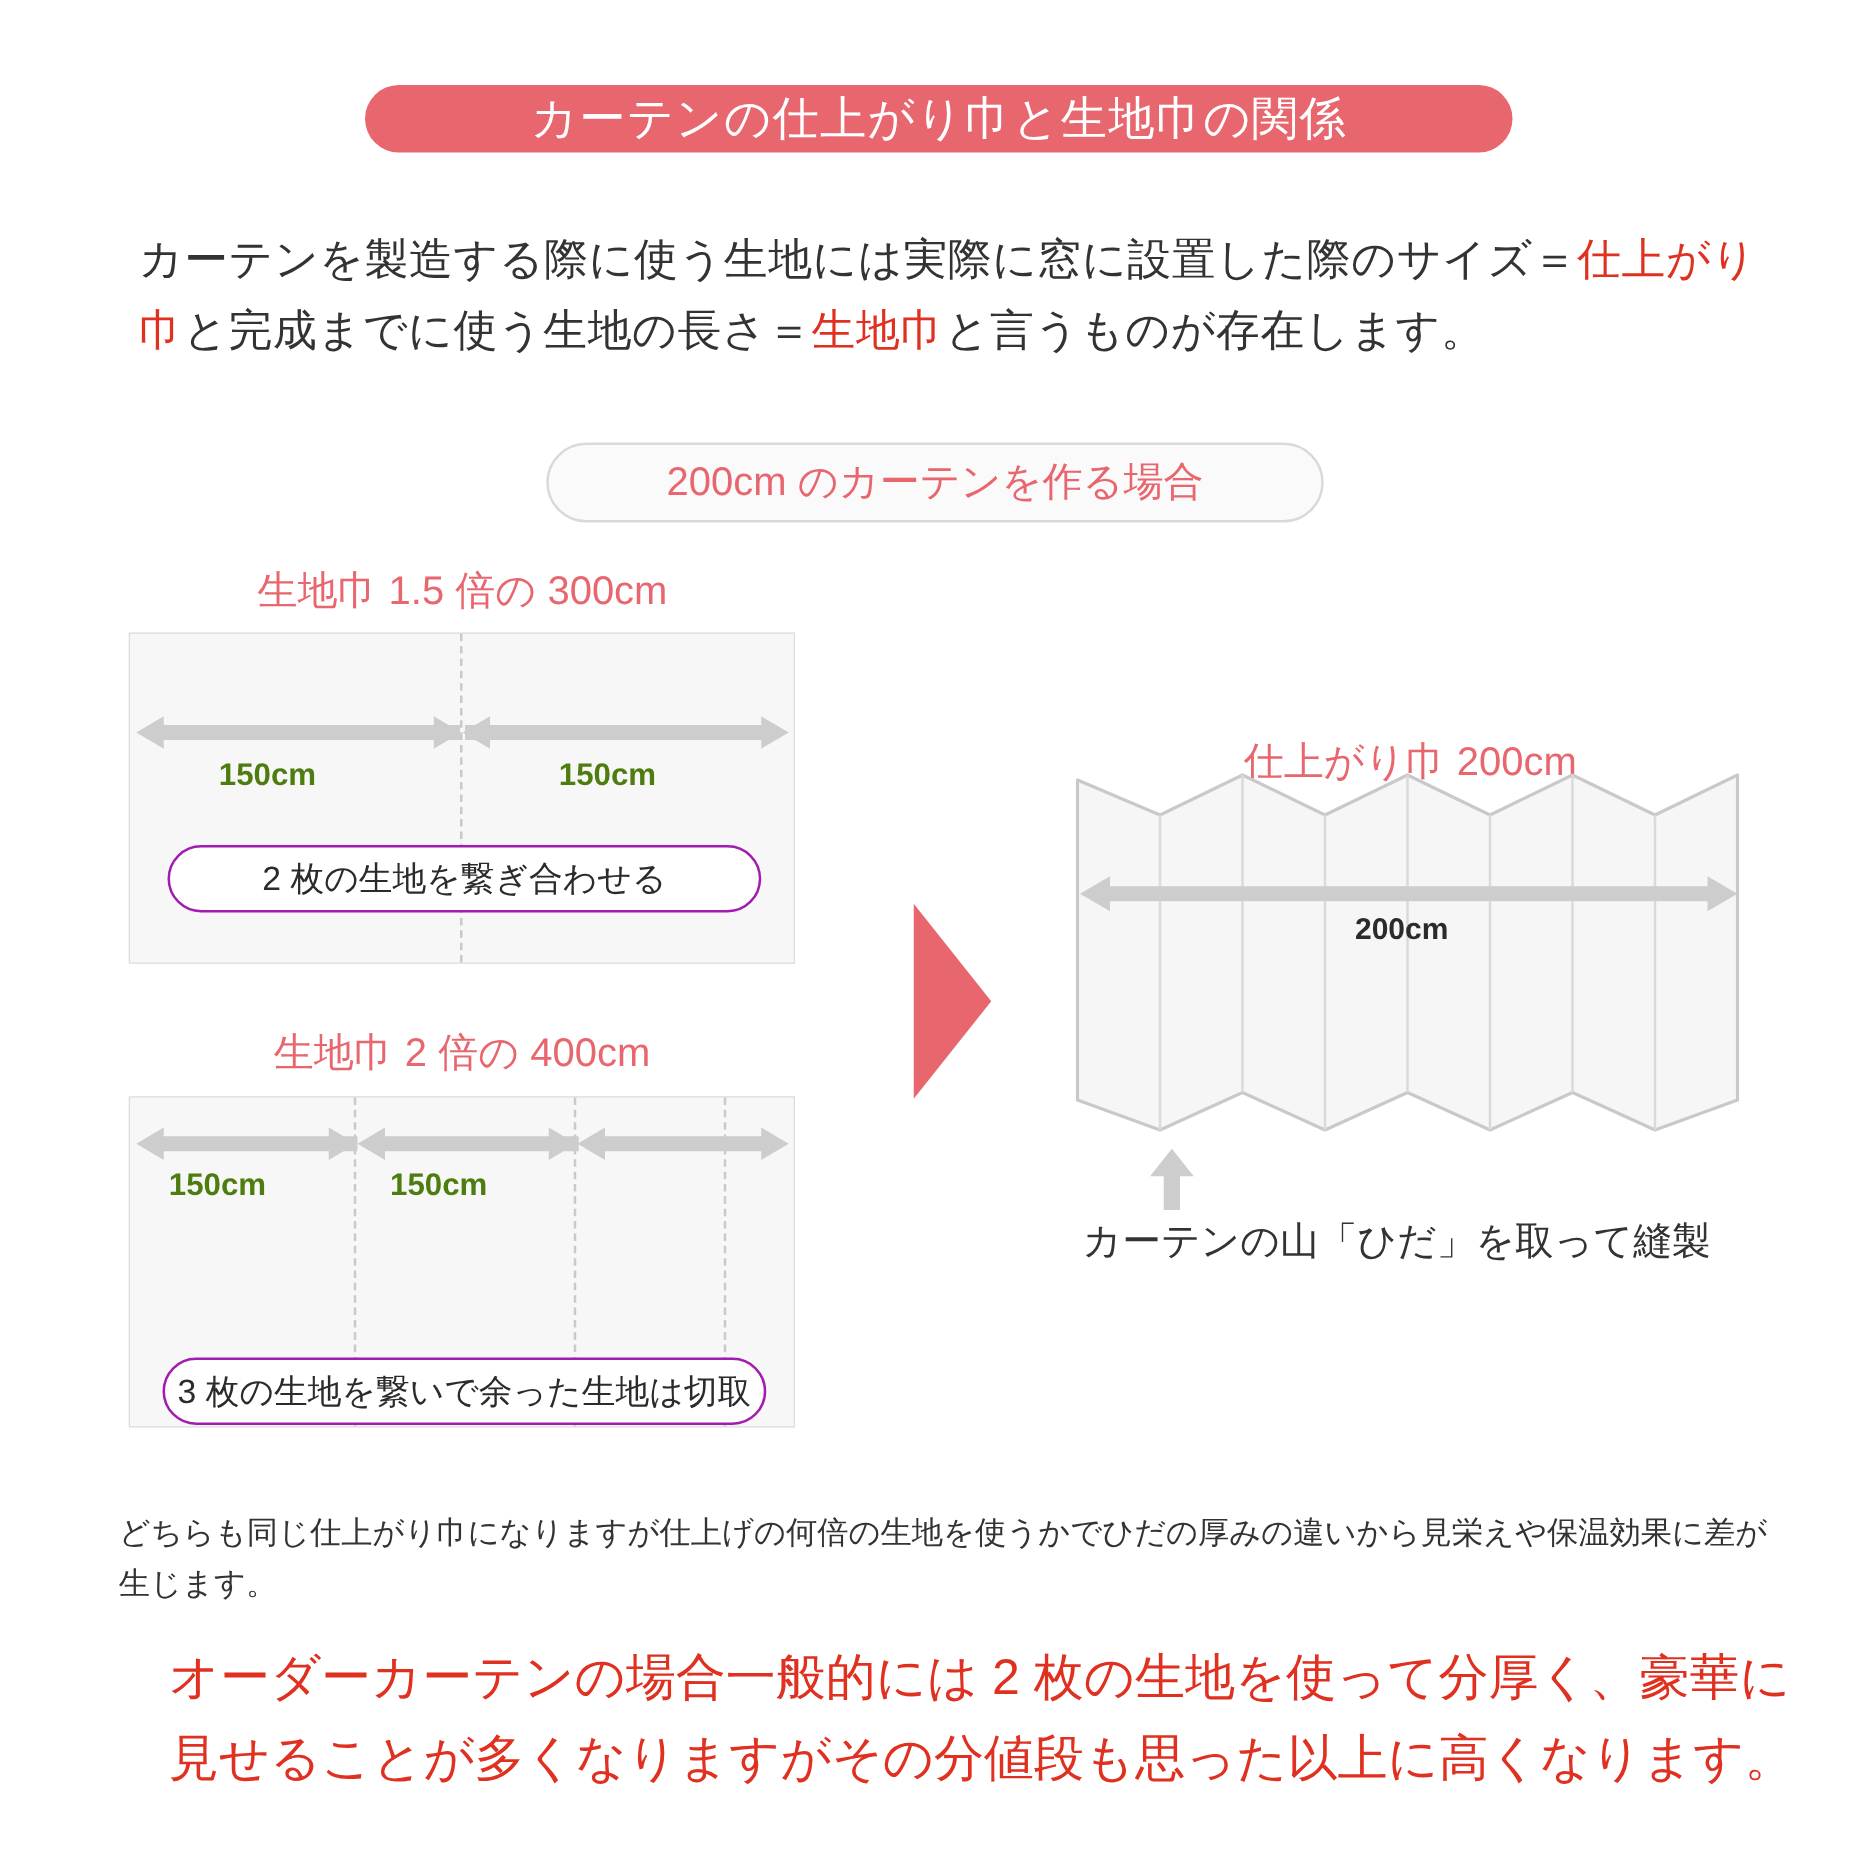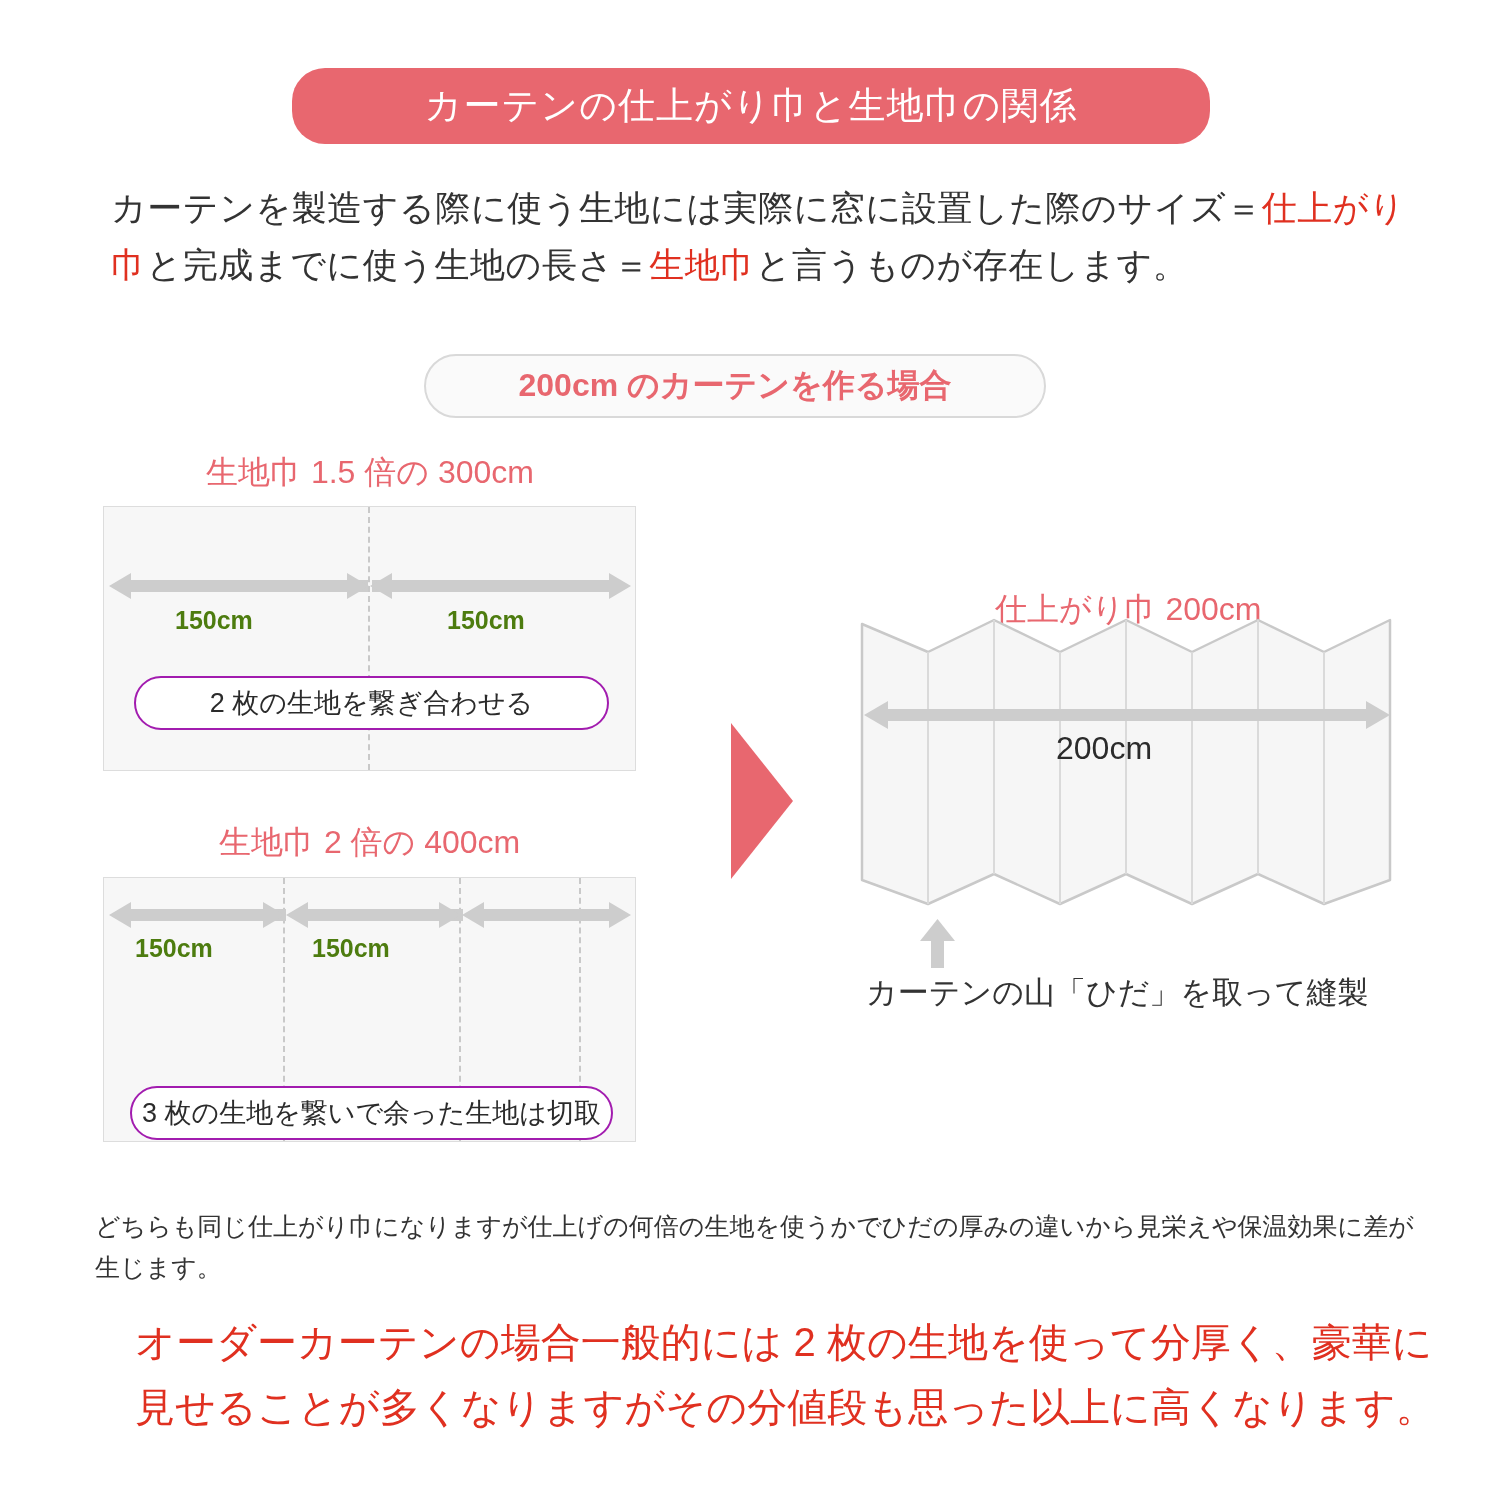--- a/index.html
+++ b/index.html
@@ -15,21 +15,21 @@
     color: #3a3a3a;
     overflow: hidden;
   }
 
   
   #title-pill {
     position: absolute;
     left: 292px;
     top: 68px;
     width: 918px;
-    height: 76px;
+    height: 54px;
     border-radius: 33px;
     background: #e8676f;
     display: flex;
     align-items: center;
     justify-content: center;
     text-align: center;
   }
   #title-pill .title-text {
     color: #ffffff;
     font-size: 37px;
@@ -48,32 +48,31 @@
     line-height: 1.62;
     color: #333333;
     letter-spacing: 0.5px;
     margin-left: 16px;
   }
   .hl-red { color: #e03020; }
 
   
   #case-pill {
     position: absolute;
-    left: 424px;
+    left: 437px;
     top: 354px;
     width: 622px;
     height: 64px;
     border-radius: 32px;
     border: 2px solid #d9d9d9;
     background: #fafafa;
     display: flex;
     align-items: center;
     justify-content: center;
     box-sizing: border-box;
-    font-weight: bold;
   }
   #case-pill .case-text {
     color: #e8676f;
     font-size: 32px;
     white-space: nowrap;
   }
 
   
   .diagram-heading {
     position: absolute;
@@ -145,24 +144,24 @@
     top: 612px;
     width: 548px;
     height: 300px;
   }
   #curtain-svg { display: block; }
 
   #curtain-dim-svg { position: absolute; left: 858px; top: 695px; }
 
   #curtain-dim-label {
     position: absolute;
-    left: 1056px;
+    left: 1084px;
     top: 730px;
-    font-size: 32px;
-    font-weight: normal;
+    font-size: 24px;
+    font-weight: bold;
     color: #2b2b2b;
     white-space: nowrap;
   }
 
   #up-arrow-svg { position: absolute; left: 918px; top: 918px; }
 
   #hida-caption {
     position: absolute;
     left: 866px;
     top: 972px;

